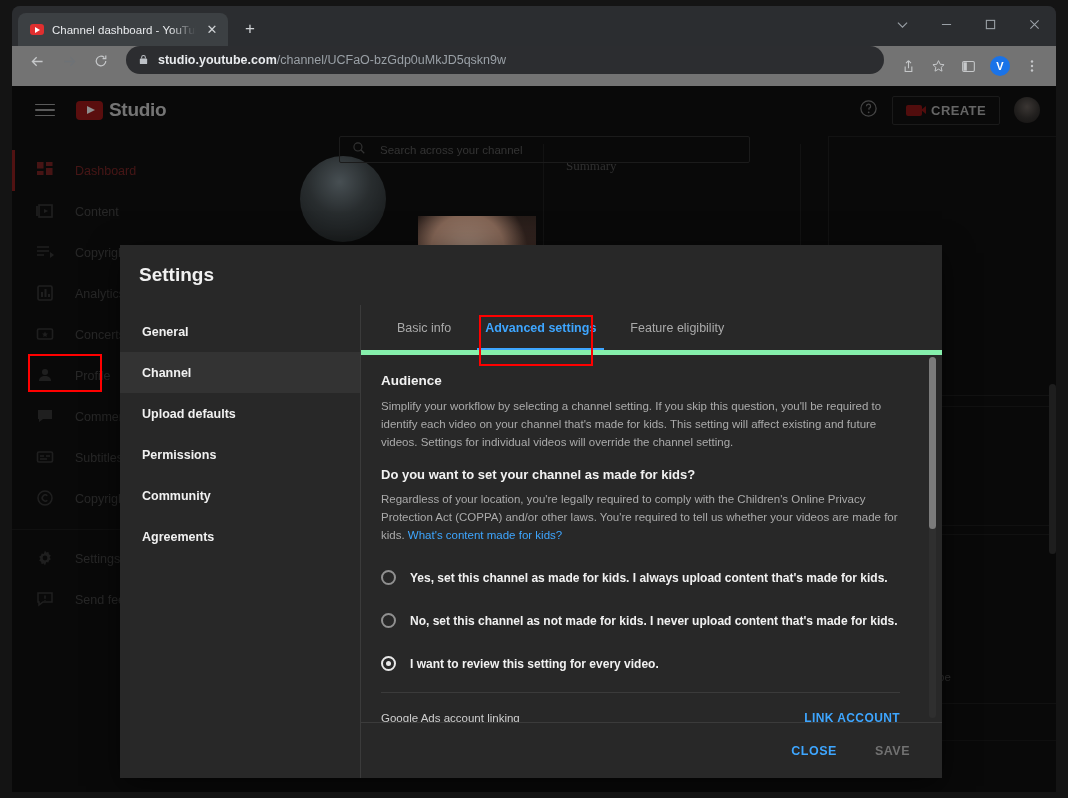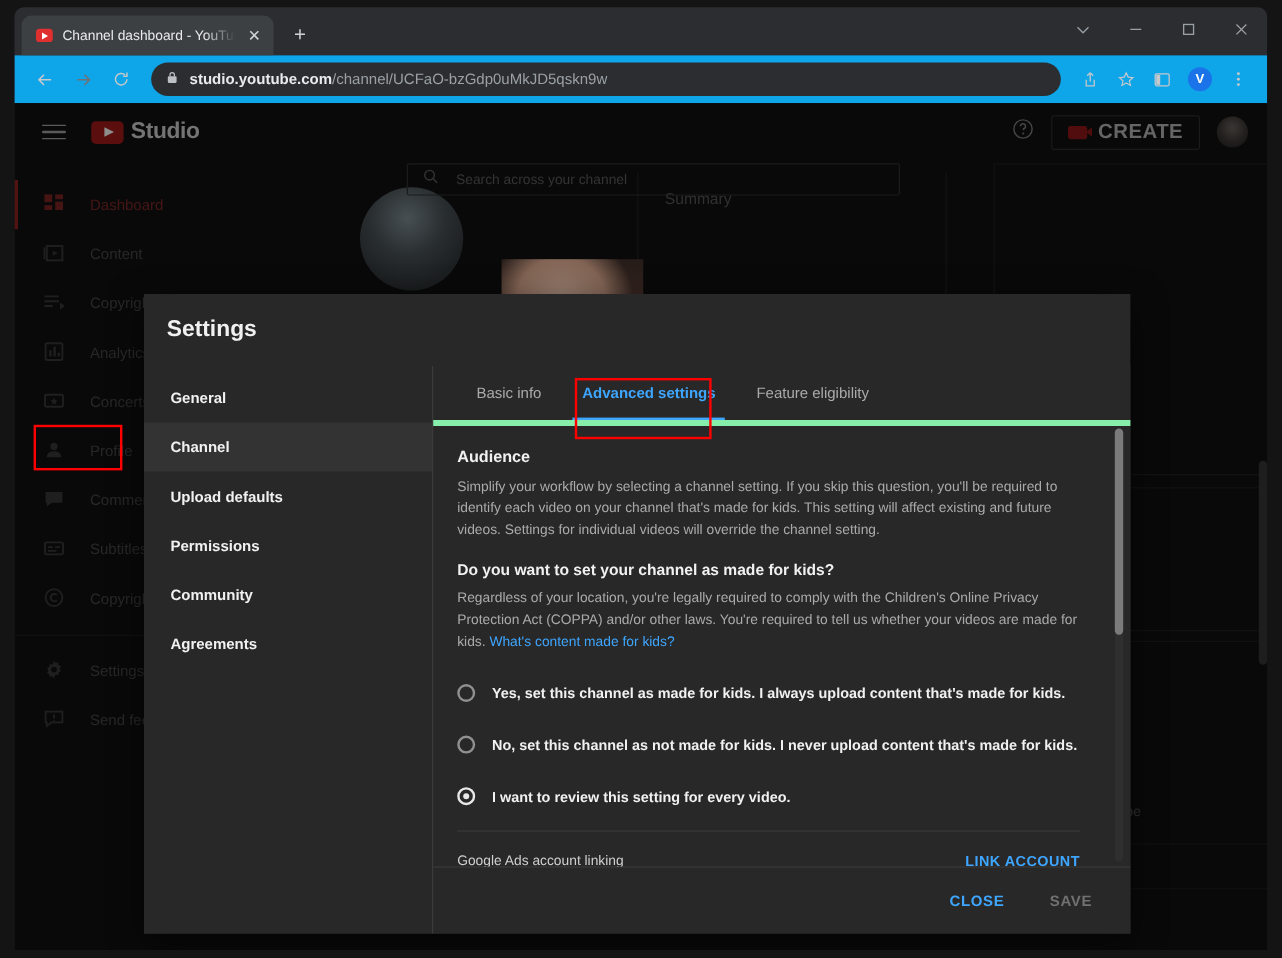--- a/index.html
+++ b/index.html
@@ -89,22 +89,22 @@
   .win-btn {
     width: 44px; height: 36px;
     display: flex; align-items: center; justify-content: center;
     color: #9aa0a6;
   }
   .win-btn svg { display: block; }
 
   
   .omnirow {
     height: 40px;
-    background: #0ea5e9;
-    display: flex; align-items: center;
+    background: #737373;
+    display: flex; 
     padding: 0 10px;
     gap: 2px;
   }
   .nav-btn {
     width: 30px; height: 30px;
     display: flex; align-items: center; justify-content: center;
     color: #c6c8ca; flex: 0 0 auto;
   }
   .nav-btn.dim { color: #6e7276; }
   .omnibox {
@@ -192,21 +192,21 @@
   .create-cam {
     width: 16px; height: 11px; background: #7d1414;
     border-radius: 2px; position: relative;
   }
   .create-cam::after {
     content: ""; position: absolute; right: -4px; top: 1.5px;
     border-right: 5px solid #7d1414;
     border-top: 4px solid transparent;
     border-bottom: 4px solid transparent;
   }
-  .create-label { font-size: 17px; font-weight: 700; color: #9c9c9c; letter-spacing: .4px; }
+  .create-label { font-size: 13px; font-weight: 700; color: #9c9c9c; letter-spacing: .4px; }
   .avatar-top {
     width: 26px; height: 26px; border-radius: 50%;
     background: radial-gradient(circle at 50% 38%, #5b5450 0%, #33302e 55%, #1d1b1a 100%);
   }
 
   
   .yt-body { display: flex; height: 658px; }
   .yt-sidebar {
     width: 221px; flex: 0 0 221px;
     background: #0f0f0f;
@@ -236,23 +236,23 @@
   }
   .chan-avatar {
     width: 86px; height: 86px; margin: 22px auto 0;
     border-radius: 50%;
     background: radial-gradient(circle at 46% 30%, #6e7a80 0%, #3e4548 42%, #1b1e1f 100%);
   }
   .chan-label { font-size: 11.5px; color: #3a3a3a; margin-top: 22px; }
   .chan-name { font-size: 11.5px; color: #3a3a3a; margin-top: 5px; }
 
   .summary-card {
-    position: absolute; left: 298px; top: 10px;
+    position: absolute; left: 310px; top: 10px;
     width: 258px; height: 120px;
-    border: 1px solid #1d1d1d; border-top: 0;
+    border: 1px solid #1d1d1d; border-top: 0; font-family: Liberation Serif, serif;
   }
   .summary-title {
     font-size: 13px; color: #4a4a4a;
     padding: 14px 0 0 22px;
   }
   .news-card {
     position: absolute; left: 595px; top: 2px;
     width: 250px; height: 260px;
     border: 1px solid #1c1c1c;
   }

